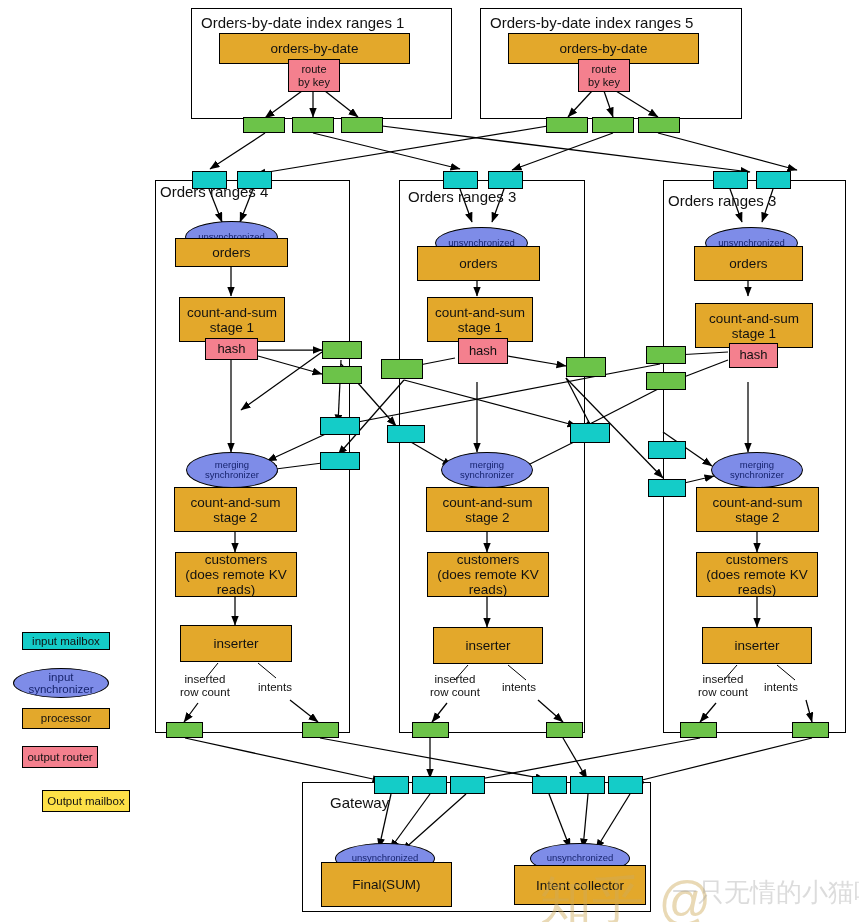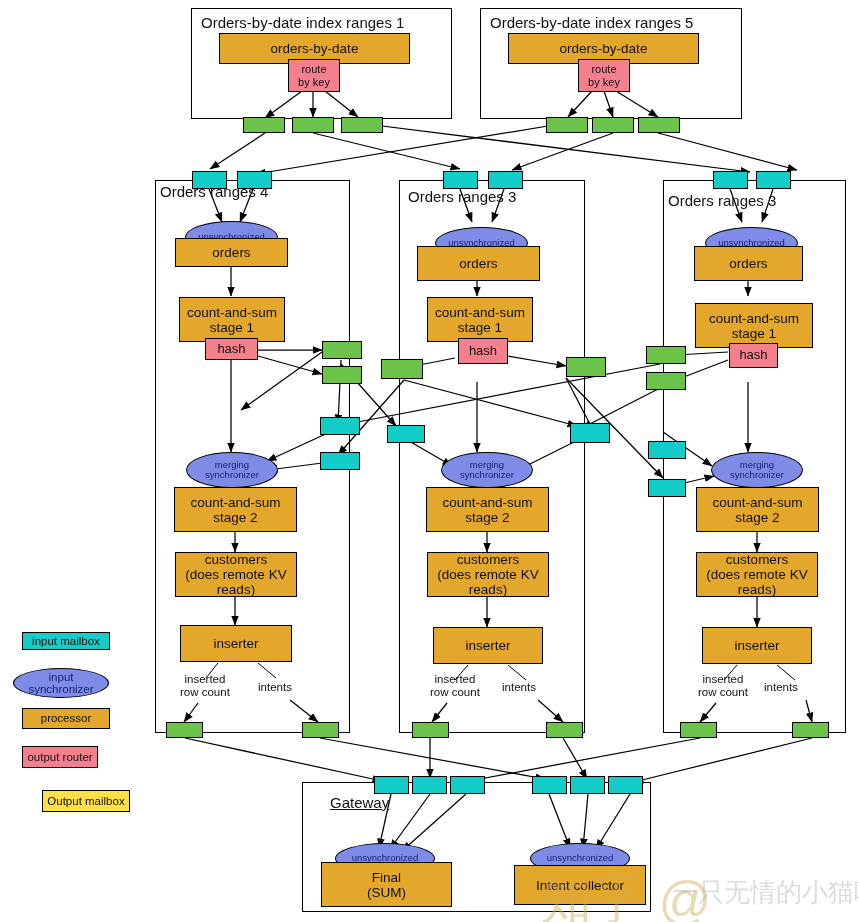--- a/index.html
+++ b/index.html
@@ -279,33 +279,33 @@
   <div class="outbox" style="left:646px;top:372px;width:40px;height:18px;"></div>
 
   <div class="inbox" style="left:320px;top:417px;width:40px;height:18px;"></div>
   <div class="inbox" style="left:320px;top:452px;width:40px;height:18px;"></div>
   <div class="inbox" style="left:387px;top:425px;width:38px;height:18px;"></div>
   <div class="inbox" style="left:570px;top:423px;width:40px;height:20px;"></div>
   <div class="inbox" style="left:648px;top:441px;width:38px;height:18px;"></div>
   <div class="inbox" style="left:648px;top:479px;width:38px;height:18px;"></div>
 
   <div class="node-box" style="left:302px;top:782px;width:349px;height:130px;"></div>
-  <div class="node-label" style="left:330px;top:794px;text-decoration:underline;">Gateway</div>
+  <div class="node-label" style="left:330px;top:794px;">Gateway</div>
 
   <div class="inbox" style="left:374px;top:776px;width:35px;height:18px;"></div>
   <div class="inbox" style="left:412px;top:776px;width:35px;height:18px;"></div>
   <div class="inbox" style="left:450px;top:776px;width:35px;height:18px;"></div>
   <div class="inbox" style="left:532px;top:776px;width:35px;height:18px;"></div>
   <div class="inbox" style="left:570px;top:776px;width:35px;height:18px;"></div>
   <div class="inbox" style="left:608px;top:776px;width:35px;height:18px;"></div>
 
   <div class="sync" style="left:335px;top:843px;width:100px;height:31px;">
     <span>unsynchronized</span>
   </div>
-  <div class="proc" style="left:321px;top:862px;width:131px;height:45px;flex-direction:column;">
+  <div class="proc" style="left:321px;top:862px;width:131px;height:45px;">
     <span>Final</span>
     <span>(SUM)</span>
   </div>
 
   <div class="sync" style="left:530px;top:843px;width:100px;height:31px;">
     <span>unsynchronized</span>
   </div>
   <div class="proc" style="left:514px;top:865px;width:132px;height:40px;">Intent collector</div>
 
   <div class="legend-box" style="left:22px;top:632px;width:88px;height:18px;background:#14CCC8;">input mailbox</div>

